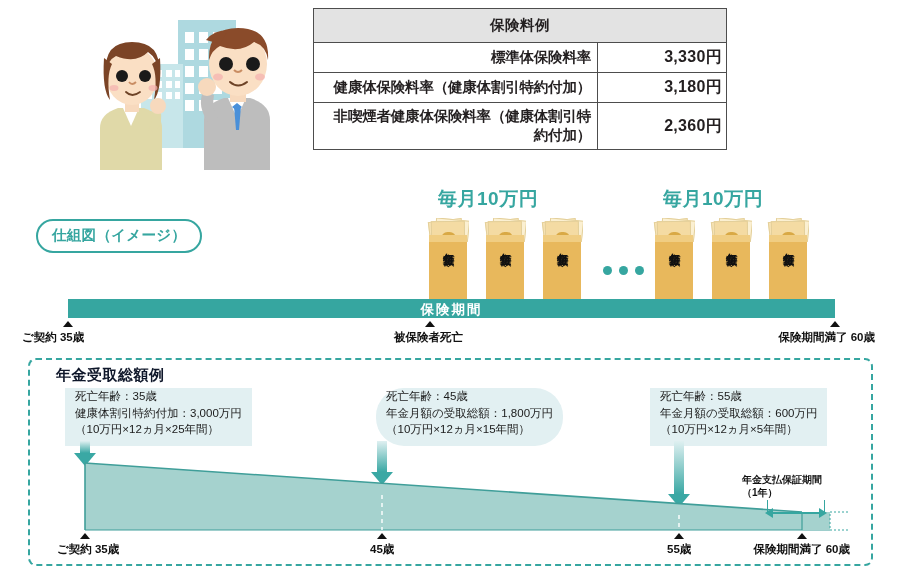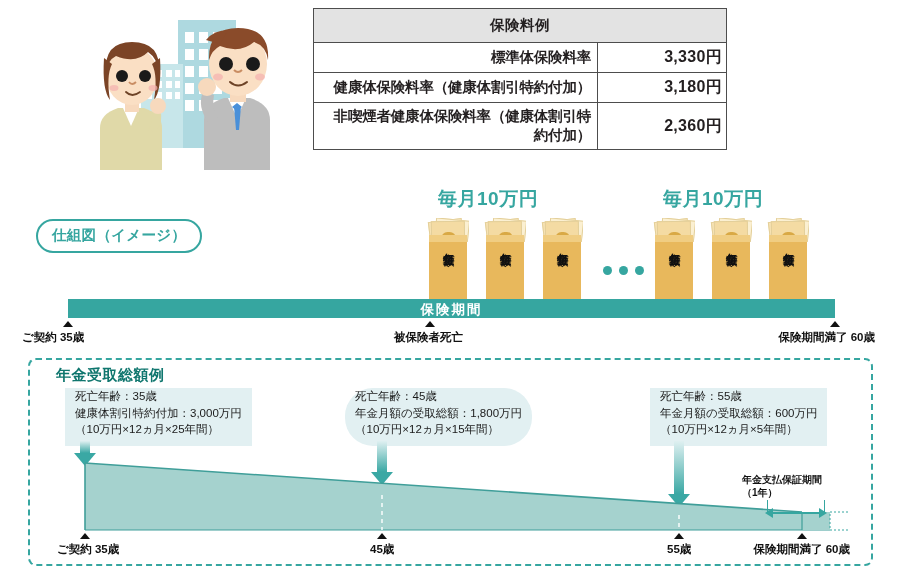--- a/index.html
+++ b/index.html
@@ -58,21 +58,21 @@
   #period-bar{left:68px;top:299px;width:767px;height:19px;background:#36a6a0;}
   #period-bar span{color:#fff;font-weight:bold;font-size:13.5px;
      position:absolute;left:50%;transform:translateX(-50%);top:2px;letter-spacing:2px;}
   .tick-up{position:absolute;width:0;height:0;border-left:5px solid transparent;
      border-right:5px solid transparent;border-bottom:6px solid #111;}
   .tick-label{position:absolute;font-size:11.5px;font-weight:bold;white-space:nowrap;color:#111;}
 
   
   #annuity-panel{left:28px;top:358px;width:845px;height:208px;
      border:2px dashed #36a6a0;border-radius:8px;box-sizing:border-box;background:#fff;}
-  #annuity-title{left:56px;top:366px;color:#0f766e;font-weight:bold;font-size:15px;letter-spacing:.5px;}
+  #annuity-title{left:56px;top:366px;color:#0f172a;font-weight:bold;font-size:15px;letter-spacing:.5px;}
 
   .callout{position:absolute;background:#e2f0f2;padding:0 10px 8px;
      font-size:11.5px;line-height:1.45;color:#1a1a1a;white-space:nowrap;}
 
   
   .down-arrow{position:absolute;width:22px;}
   .down-arrow .shaft{width:10px;margin:0 auto;background:linear-gradient(#dff0f1,#3aa8a4);}
   .down-arrow .head{width:0;height:0;margin:0 auto;border-left:11px solid transparent;
      border-right:11px solid transparent;border-top:13px solid #3aa8a4;}
 
@@ -301,21 +301,21 @@
   </div>
 
 <div class="abs" id="annuity-panel"></div>
 <div class="abs" id="annuity-title">年金受取総額例</div>
 
 <div class="callout" style="left:65px;top:388px;">
   <div>死亡年齢：35歳</div>
   <div>健康体割引特約付加：3,000万円</div>
   <div>（10万円×12ヵ月×25年間）</div>
 </div>
-<div class="callout" style="left:345px;top:388px;border-radius:28px;">
+<div class="callout" style="left:376px;top:388px;border-radius:28px;">
   <div>死亡年齢：45歳</div>
   <div>年金月額の受取総額：1,800万円</div>
   <div>（10万円×12ヵ月×15年間）</div>
 </div>
 <div class="callout" style="left:650px;top:388px;">
   <div>死亡年齢：55歳</div>
   <div>年金月額の受取総額：600万円</div>
   <div>（10万円×12ヵ月×5年間）</div>
 </div>
 

